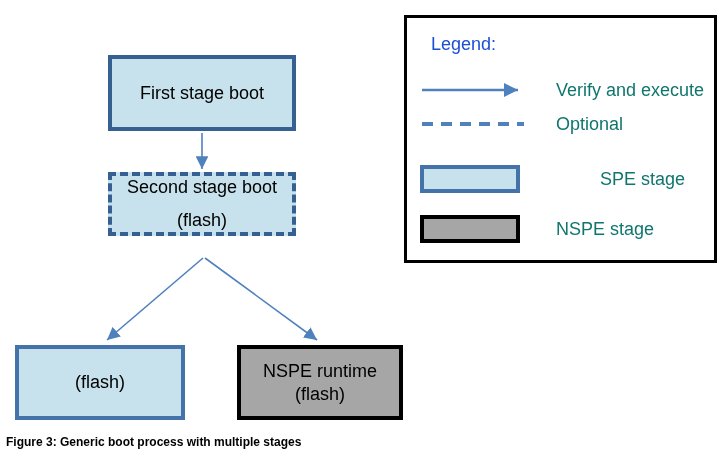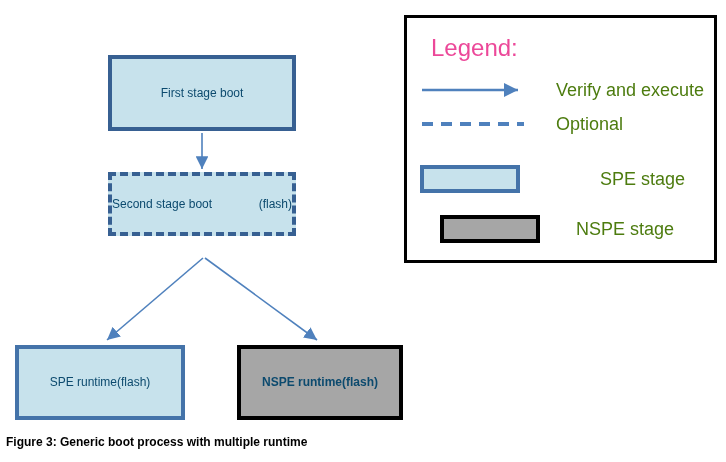--- a/index.html
+++ b/index.html
@@ -12,27 +12,27 @@
     position: relative;
     width: 726px;
     height: 462px;
     background: #ffffff;
     overflow: hidden;
   }
   .node {
     position: absolute;
     box-sizing: border-box;
     display: flex;
-    flex-direction: row;
+    flex-direction: column;
     align-items: center;
     justify-content: center;
     text-align: center;
-    font-size: 12px;
+    font-size: 18px;
     line-height: 23px;
-    color: #0c4a6e;
+    color: #000000;
     z-index: 2;
   }
   .node-first {
     left: 108px; top: 55px; width: 188px; height: 76px;
     background: var(--spe_fill, #C7E2EC);
     border: 4px solid var(--spe_border_dark, #376092);
   }
   .node-second {
     left: 108px; top: 172px; width: 188px; height: 64px;
     background: var(--spe_fill, #C7E2EC);
@@ -41,21 +41,20 @@
   }
   .node-spe {
     left: 15px; top: 345px; width: 170px; height: 75px;
     background: var(--spe_fill, #C7E2EC);
     border: 4px solid var(--spe_border, #4473A9);
   }
   .node-nspe {
     left: 237px; top: 345px; width: 166px; height: 75px;
     background: var(--nspe_fill, #A6A6A6);
     border: 4px solid var(--outline_black, #000000);
-    font-weight: bold;
   }
   .arrow-overlay {
     position: absolute;
     left: 0; top: 0;
     width: 726px; height: 462px;
     z-index: 3;
     pointer-events: none;
   }
   .arrow-line {
     stroke: var(--arrow, #4F81BD);
@@ -70,44 +69,44 @@
     left: 404px; top: 15px;
     width: 313px; height: 248px;
     box-sizing: border-box;
     border: 3px solid var(--outline_black, #000000);
     background: #ffffff;
     z-index: 2;
   }
   .legend-title {
     position: absolute;
     left: 24px; top: 16px;
-    font-size: 24px;
-    color: #ec4899;
+    font-size: 18px;
+    color: #1d4ed8;
   }
   .legend-row {
     position: absolute;
     left: 13px;
     height: 34px;
     display: flex;
     align-items: center;
   }
   .legend-row-1 { top: 55px; }
   .legend-row-2 { top: 89px; }
   .legend-row-3 { top: 144px; gap: 44px; }
-  .legend-row-4 { top: 194px; margin-left: 20px; }
+  .legend-row-4 { top: 194px; }
   .legend-symbol {
     width: 108px;
     display: flex;
     align-items: center;
     justify-content: flex-start;
   }
   .legend-label {
     margin-left: 28px;
     font-size: 18px;
-    color: #4d7c0f;
+    color: #0f766e;
     white-space: nowrap;
   }
   .legend-arrow-line {
     stroke: var(--arrow, #4F81BD);
     stroke-width: 2.4;
     fill: none;
   }
   .legend-dash-line {
     stroke: var(--arrow, #4F81BD);
     stroke-width: 4;
@@ -144,21 +143,20 @@
   <div class="node node-first">
     <div>First stage boot</div>
   </div>
 
   <div class="node node-second">
     <div>Second stage boot</div>
     <div>(flash)</div>
   </div>
 
   <div class="node node-spe">
-    <div>SPE runtime</div>
     <div>(flash)</div>
   </div>
 
   <div class="node node-nspe">
     <div>NSPE runtime</div>
     <div>(flash)</div>
   </div>
 
   <svg class="arrow-overlay" viewBox="0 0 726 462" xmlns="http://www.w3.org/2000/svg">
     <defs>
@@ -205,15 +203,15 @@
     </div>
 
     <div class="legend-row legend-row-4">
       <span class="legend-symbol">
         <span class="swatch swatch-nspe"></span>
       </span>
       <span class="legend-label">NSPE stage</span>
     </div>
   </div>
 
-  <div class="figure-caption">Figure 3: Generic boot process with multiple runtime</div>
+  <div class="figure-caption">Figure 3: Generic boot process with multiple stages</div>
 
 </div>
 
 </body></html>

